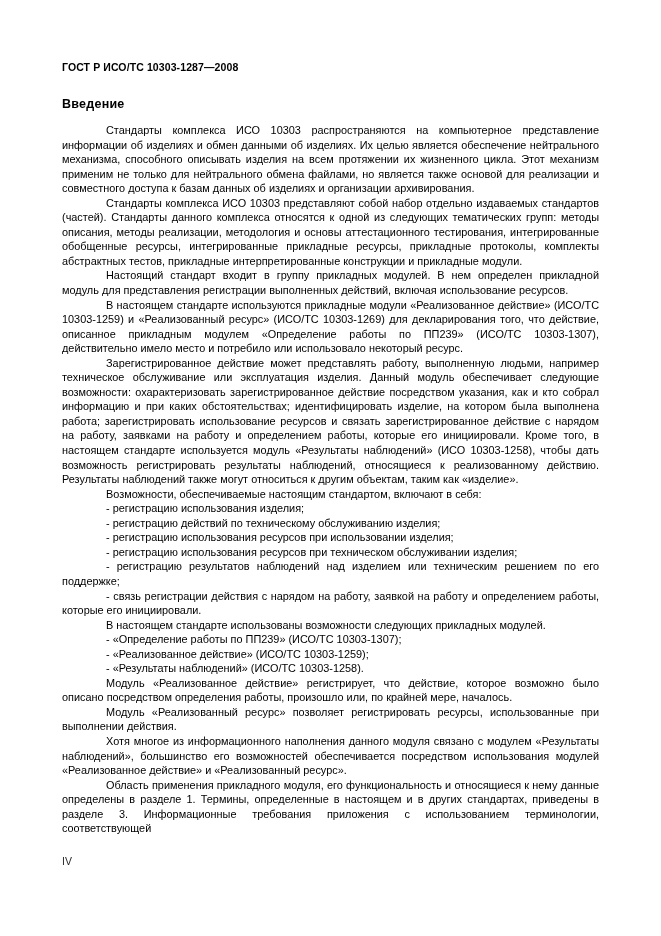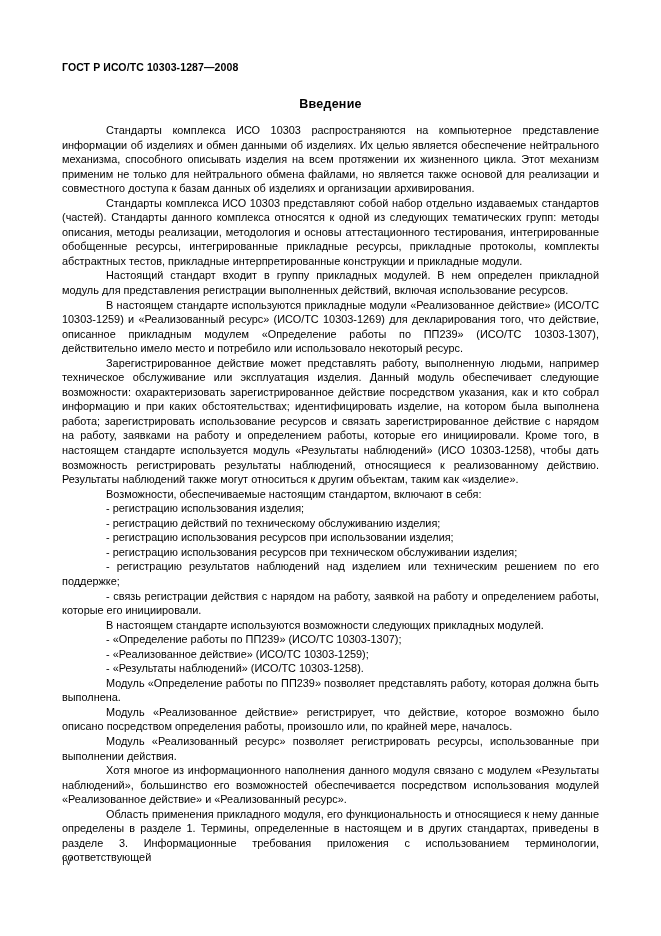--- a/index.html
+++ b/index.html
@@ -35,21 +35,21 @@
     font-size: 10.5px;
     font-weight: bold;
     letter-spacing: 0.01em;
     line-height: 14px;
     margin: 0 0 0 0;
     white-space: nowrap;
   }
   .doc-title {
     font-size: 12.5px;
     font-weight: bold;
-    text-align: center;
+    text-align: left;
     margin: 23px 0 12px 0;
     letter-spacing: 0.02em;
   }
   .body-text {
     margin-top: 2px;
   }
   p.para {
     margin: 0;
     font-size: 10.9px;
     line-height: 14.55px;
@@ -91,25 +91,24 @@
         <p class="para">Настоящий стандарт входит в группу прикладных модулей. В нем определен прикладной модуль для представления регистрации выполненных действий, включая использование ресурсов.</p>
         <p class="para">В настоящем стандарте используются прикладные модули «Реализованное действие» (ИСО/ТС 10303-1259) и «Реализованный ресурс» (ИСО/ТС 10303-1269) для декларирования того, что действие, описанное прикладным модулем «Определение работы по ПП239» (ИСО/ТС 10303-1307), действительно имело место и потребило или использовало некоторый ресурс.</p>
         <p class="para">Зарегистрированное действие может представлять работу, выполненную людьми, например техническое обслуживание или эксплуатация изделия. Данный модуль обеспечивает следующие возможности: охарактеризовать зарегистрированное действие посредством указания, как и кто собрал информацию и при каких обстоятельствах; идентифицировать изделие, на котором была выполнена работа; зарегистрировать использование ресурсов и связать зарегистрированное действие с нарядом на работу, заявками на работу и определением работы, которые его инициировали. Кроме того, в настоящем стандарте используется модуль «Результаты наблюдений» (ИСО 10303-1258), чтобы дать возможность регистрировать результаты наблюдений, относящиеся к реализованному действию. Результаты наблюдений также могут относиться к другим объектам, таким как «изделие».</p>
         <p class="para">Возможности, обеспечиваемые настоящим стандартом, включают в себя:</p>
         <p class="bullet">- регистрацию использования изделия;</p>
         <p class="bullet">- регистрацию действий по техническому обслуживанию изделия;</p>
         <p class="bullet">- регистрацию использования ресурсов при использовании изделия;</p>
         <p class="bullet">- регистрацию использования ресурсов при техническом обслуживании изделия;</p>
         <p class="bullet">- регистрацию результатов наблюдений над изделием или техническим решением по его поддержке;</p>
         <p class="bullet">- связь регистрации действия с нарядом на работу, заявкой на работу и определением работы, которые его инициировали.</p>
-        <p class="para">В настоящем стандарте используются возможности следующих прикладных модулей.</p>
+        <p class="para">В настоящем стандарте использованы возможности следующих прикладных модулей.</p>
         <p class="bullet">- «Определение работы по ПП239» (ИСО/ТС 10303-1307);</p>
         <p class="bullet">- «Реализованное действие» (ИСО/ТС 10303-1259);</p>
         <p class="bullet">- «Результаты наблюдений» (ИСО/ТС 10303-1258).</p>
-        <p class="para">Модуль «Определение работы по ПП239» позволяет представлять работу, которая должна быть выполнена.</p>
         <p class="para">Модуль «Реализованное действие» регистрирует, что действие, которое возможно было описано посредством определения работы, произошло или, по крайней мере, началось.</p>
         <p class="para">Модуль «Реализованный ресурс» позволяет регистрировать ресурсы, использованные при выполнении действия.</p>
         <p class="para">Хотя многое из информационного наполнения данного модуля связано с модулем «Результаты наблюдений», большинство его возможностей обеспечивается посредством использования модулей «Реализованное действие» и «Реализованный ресурс».</p>
         <p class="para">Область применения прикладного модуля, его функциональность и относящиеся к нему данные определены в разделе 1. Термины, определенные в настоящем и в других стандартах, приведены в разделе 3. Информационные требования приложения с использованием терминологии, соответствующей</p>
       </div>
 
   </div>
 
   <div class="page-number">IV</div>
 

